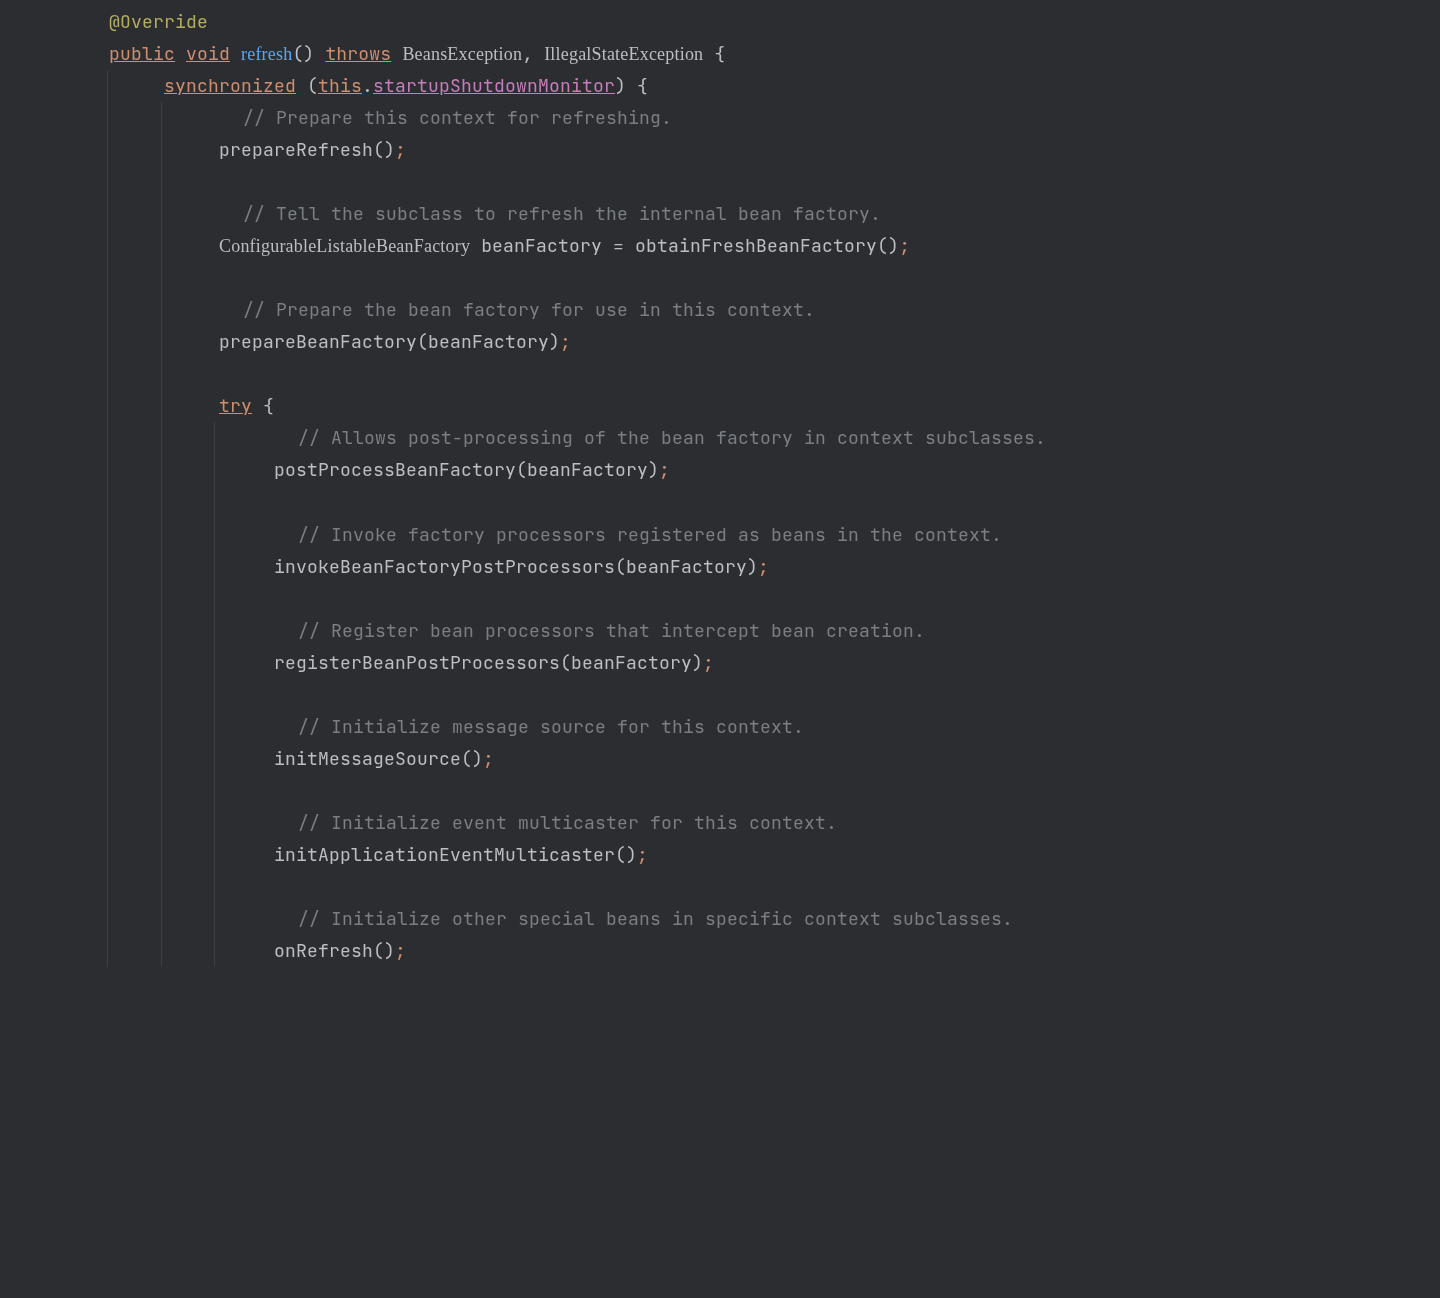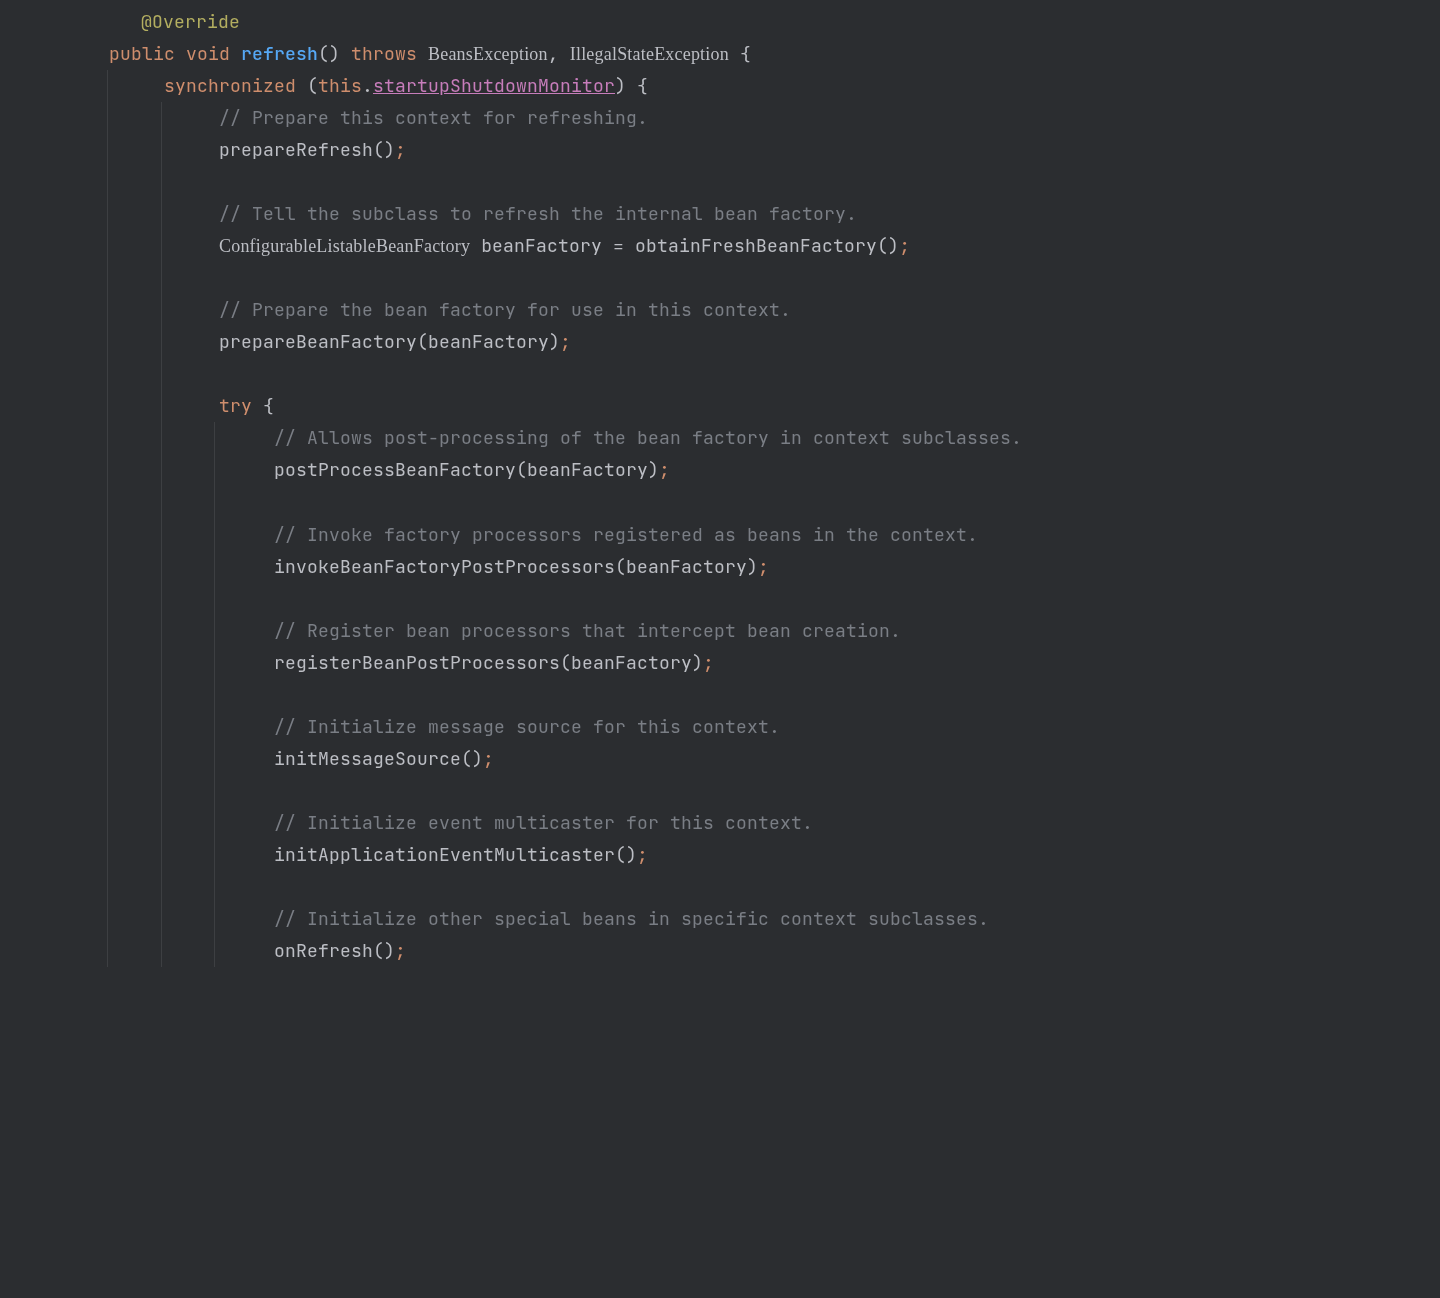--- a/index.html
+++ b/index.html
@@ -43,25 +43,25 @@
     top: 0;
     bottom: 0;
     width: 0;
     border-left: 1px solid var(--gutter-line);
   }   
   .g2 { left: 107px; }  
   .g3 { left: 161px; }  
   .g4 { left: 214px; }  
 
   .tok { white-space: pre; }
-  .kw { color: var(--kw-orange); }
-  .ann { color: var(--annotation); margin-left: 32px; }
-  .mdef { color: var(--method-def); font-weight: 500; }
+  .kw { color: var(--kw-orange); text-decoration: underline; }
+  .ann { color: var(--annotation); }
+  .mdef { color: var(--method-def); font-weight: 500; font-family: Liberation Serif, serif; }
   .fld { color: var(--field); text-decoration: underline; }
-  .cmt { color: var(--comment); font-style: normal; }
+  .cmt { color: var(--comment); font-style: normal; margin-left: 24px; }
   .id { color: var(--text); }
   .pn { color: var(--text); }
   .cls { color: var(--text); font-family: Liberation Serif, serif; }
   .semicolon { color: var(--kw-orange); }
 </style>
 </head>
 <body>
 
 <div class="editor" id="editor"><div class="line"><span class="tok">     </span><span class="tok ann">@Override</span></div><div class="line"><span class="tok">     </span><span class="tok kw">public</span><span class="tok pn"> </span><span class="tok kw">void</span><span class="tok pn"> </span><span class="tok mdef">refresh</span><span class="tok pn">() </span><span class="tok kw">throws</span><span class="tok pn"> </span><span class="tok cls">BeansException</span><span class="tok pn">, </span><span class="tok cls">IllegalStateException</span><span class="tok pn"> {</span></div><div class="line"><span class="guide g2"></span><span class="tok">          </span><span class="tok kw">synchronized</span><span class="tok pn"> (</span><span class="tok kw">this</span><span class="tok pn">.</span><span class="tok fld">startupShutdownMonitor</span><span class="tok pn">) {</span></div><div class="line"><span class="guide g2"></span><span class="guide g3"></span><span class="tok">               </span><span class="tok cmt">// Prepare this context for refreshing.</span></div><div class="line"><span class="guide g2"></span><span class="guide g3"></span><span class="tok">               </span><span class="tok id">prepareRefresh()</span><span class="tok semicolon">;</span></div><div class="line"><span class="guide g2"></span><span class="guide g3"></span><span class="tok">               </span></div><div class="line"><span class="guide g2"></span><span class="guide g3"></span><span class="tok">               </span><span class="tok cmt">// Tell the subclass to refresh the internal bean factory.</span></div><div class="line"><span class="guide g2"></span><span class="guide g3"></span><span class="tok">               </span><span class="tok cls">ConfigurableListableBeanFactory</span><span class="tok pn"> </span><span class="tok id">beanFactory = obtainFreshBeanFactory()</span><span class="tok semicolon">;</span></div><div class="line"><span class="guide g2"></span><span class="guide g3"></span><span class="tok">               </span></div><div class="line"><span class="guide g2"></span><span class="guide g3"></span><span class="tok">               </span><span class="tok cmt">// Prepare the bean factory for use in this context.</span></div><div class="line"><span class="guide g2"></span><span class="guide g3"></span><span class="tok">               </span><span class="tok id">prepareBeanFactory(beanFactory)</span><span class="tok semicolon">;</span></div><div class="line"><span class="guide g2"></span><span class="guide g3"></span><span class="tok">               </span></div><div class="line"><span class="guide g2"></span><span class="guide g3"></span><span class="tok">               </span><span class="tok kw">try</span><span class="tok pn"> {</span></div><div class="line"><span class="guide g2"></span><span class="guide g3"></span><span class="guide g4"></span><span class="tok">                    </span><span class="tok cmt">// Allows post-processing of the bean factory in context subclasses.</span></div><div class="line"><span class="guide g2"></span><span class="guide g3"></span><span class="guide g4"></span><span class="tok">                    </span><span class="tok id">postProcessBeanFactory(beanFactory)</span><span class="tok semicolon">;</span></div><div class="line"><span class="guide g2"></span><span class="guide g3"></span><span class="guide g4"></span><span class="tok">                    </span></div><div class="line"><span class="guide g2"></span><span class="guide g3"></span><span class="guide g4"></span><span class="tok">                    </span><span class="tok cmt">// Invoke factory processors registered as beans in the context.</span></div><div class="line"><span class="guide g2"></span><span class="guide g3"></span><span class="guide g4"></span><span class="tok">                    </span><span class="tok id">invokeBeanFactoryPostProcessors(beanFactory)</span><span class="tok semicolon">;</span></div><div class="line"><span class="guide g2"></span><span class="guide g3"></span><span class="guide g4"></span><span class="tok">                    </span></div><div class="line"><span class="guide g2"></span><span class="guide g3"></span><span class="guide g4"></span><span class="tok">                    </span><span class="tok cmt">// Register bean processors that intercept bean creation.</span></div><div class="line"><span class="guide g2"></span><span class="guide g3"></span><span class="guide g4"></span><span class="tok">                    </span><span class="tok id">registerBeanPostProcessors(beanFactory)</span><span class="tok semicolon">;</span></div><div class="line"><span class="guide g2"></span><span class="guide g3"></span><span class="guide g4"></span><span class="tok">                    </span></div><div class="line"><span class="guide g2"></span><span class="guide g3"></span><span class="guide g4"></span><span class="tok">                    </span><span class="tok cmt">// Initialize message source for this context.</span></div><div class="line"><span class="guide g2"></span><span class="guide g3"></span><span class="guide g4"></span><span class="tok">                    </span><span class="tok id">initMessageSource()</span><span class="tok semicolon">;</span></div><div class="line"><span class="guide g2"></span><span class="guide g3"></span><span class="guide g4"></span><span class="tok">                    </span></div><div class="line"><span class="guide g2"></span><span class="guide g3"></span><span class="guide g4"></span><span class="tok">                    </span><span class="tok cmt">// Initialize event multicaster for this context.</span></div><div class="line"><span class="guide g2"></span><span class="guide g3"></span><span class="guide g4"></span><span class="tok">                    </span><span class="tok id">initApplicationEventMulticaster()</span><span class="tok semicolon">;</span></div><div class="line"><span class="guide g2"></span><span class="guide g3"></span><span class="guide g4"></span><span class="tok">                    </span></div><div class="line"><span class="guide g2"></span><span class="guide g3"></span><span class="guide g4"></span><span class="tok">                    </span><span class="tok cmt">// Initialize other special beans in specific context subclasses.</span></div><div class="line"><span class="guide g2"></span><span class="guide g3"></span><span class="guide g4"></span><span class="tok">                    </span><span class="tok id">onRefresh()</span><span class="tok semicolon">;</span></div></div>
 

